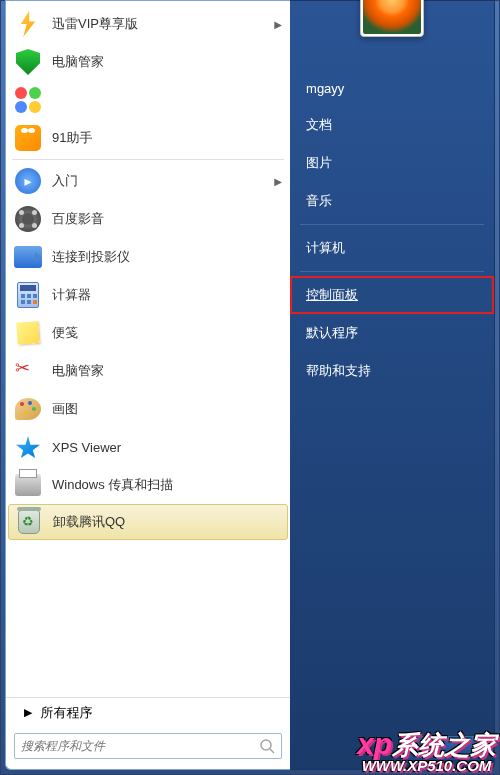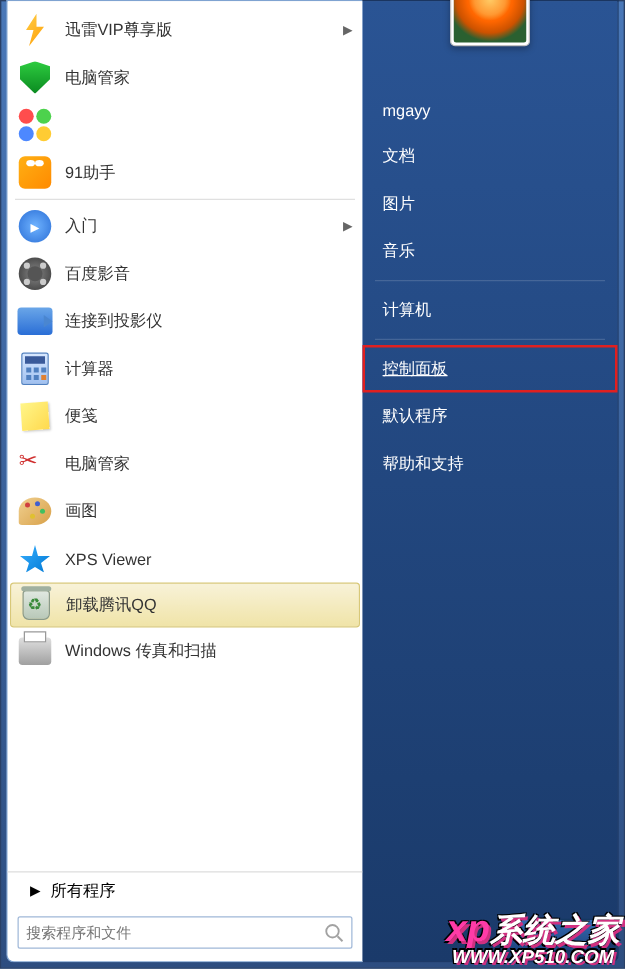--- a/index.html
+++ b/index.html
@@ -17,21 +17,21 @@
 .program-icon { width: 28px; height: 28px; margin-right: 10px; display: flex; align-items: center; justify-content: center; font-size: 18px; border-radius: 4px; }
 .program-label { font-size: 13px; color: #333; flex: 1; }
 .submenu-arrow { font-size: 10px; color: #666; }
 
 .divider { height: 1px; background: #e0e0e0; margin: 2px 6px; }
 
 .all-programs { display: flex; align-items: center; height: 30px; padding: 0 8px 0 18px; cursor: pointer; font-size: 13px; border-top: 1px solid #ddd; }
 .all-programs .arrow { margin-right: 8px; font-size: 11px; }
 
 .search-box { margin: 6px 8px 10px 8px; height: 26px; border: 1px solid #a0b8d8; border-radius: 2px; display: flex; align-items: center; padding: 0 6px; background: #fff; }
-.search-box input { border: none; outline: none; flex: 1; font-size: 12px; color: #4c1d95; }
+.search-box input { border: none; outline: none; flex: 1; font-size: 12px; color: #4c1d95; font-style: italic; }
 .search-icon { width: 16px; height: 16px; opacity: 0.6; }
 
 .right-panel { width: 220px; background: linear-gradient(180deg, #2a5494 0%, #1a3a6a 100%); display: flex; flex-direction: column; padding-top: 70px; position: relative; border-radius: 0 0 6px 0; border: 1px solid #1a3560; border-left: none; }
 
 .avatar-frame { position: absolute; top: -28px; left: 50%; transform: translateX(-50%); width: 64px; height: 64px; background: #fff; border: 1px solid #c0c0c0; border-radius: 4px; padding: 2px; box-shadow: 0 2px 6px rgba(0,0,0,0.3); }
 .avatar-img { width: 100%; height: 100%; background: radial-gradient(circle at 50% 40%, #ff8c1a 0%, #ff6600 40%, #cc5200 60%, #2a6030 75%); border-radius: 2px; position: relative; overflow: hidden; }
 .avatar-img::before { content:""; position:absolute; left:20%; top:10%; width:60%; height:60%; background: radial-gradient(circle, #ffcc66 0%, #ff9933 50%, transparent 70%); border-radius:50%; }
 
 .right-item { padding: 10px 16px; color: #fff; font-size: 13px; cursor: pointer; }
 .right-item.highlighted { border: 2px solid #e02020; padding: 8px 14px; text-decoration: underline; }
@@ -162,32 +162,32 @@
         <span class="program-label">画图</span>
       </div>
 
       <div class="program-item">
         <span class="program-icon">
             <span class="ic-xps"></span>
           </span>
         <span class="program-label">XPS Viewer</span>
       </div>
 
+      <div class="program-item">
+        <span class="program-icon">
+            <span class="ic-fax"></span>
+          </span>
+        <span class="program-label">Windows 传真和扫描</span>
+      </div>
+
       <div class="program-item selected">
         <span class="program-icon">
             <span class="ic-trash"></span>
           </span>
         <span class="program-label">卸载腾讯QQ</span>
-      </div>
-
-      <div class="program-item">
-        <span class="program-icon">
-            <span class="ic-fax"></span>
-          </span>
-        <span class="program-label">Windows 传真和扫描</span>
       </div>
 
     </div>
 
     <div class="all-programs">
       <span class="arrow">▶</span>
       <span>所有程序</span>
     </div>
 
     <div class="search-box">

